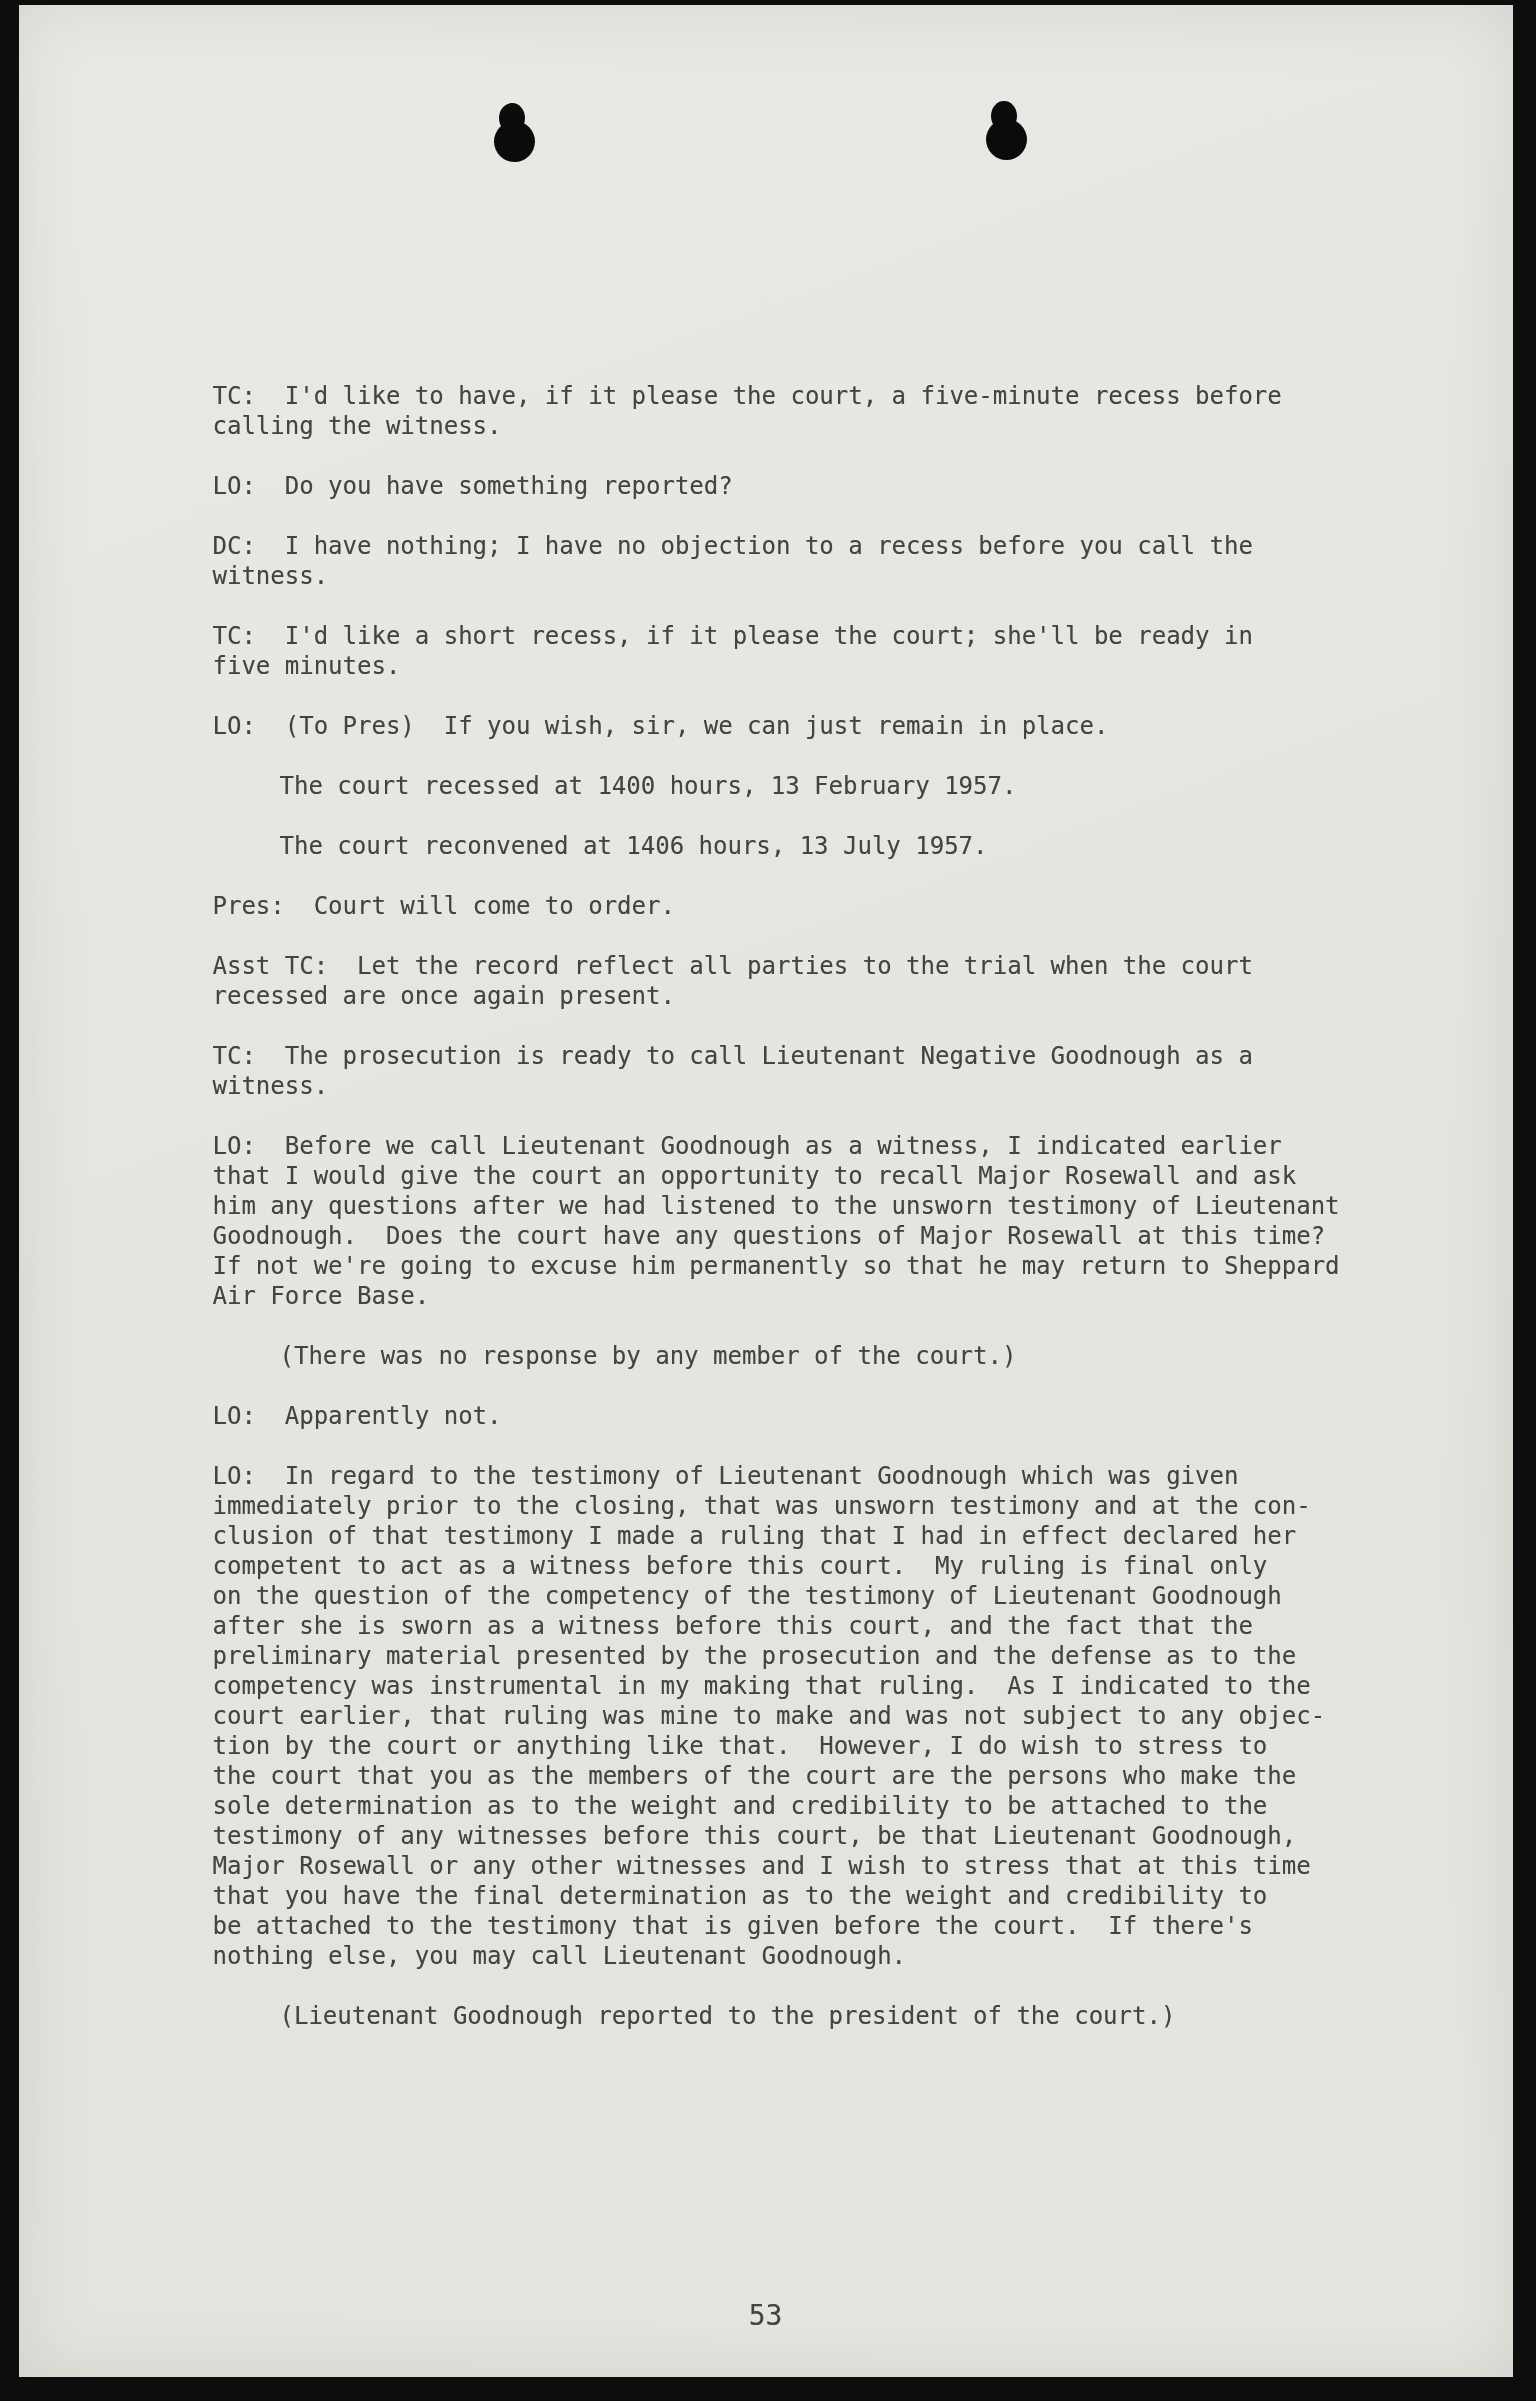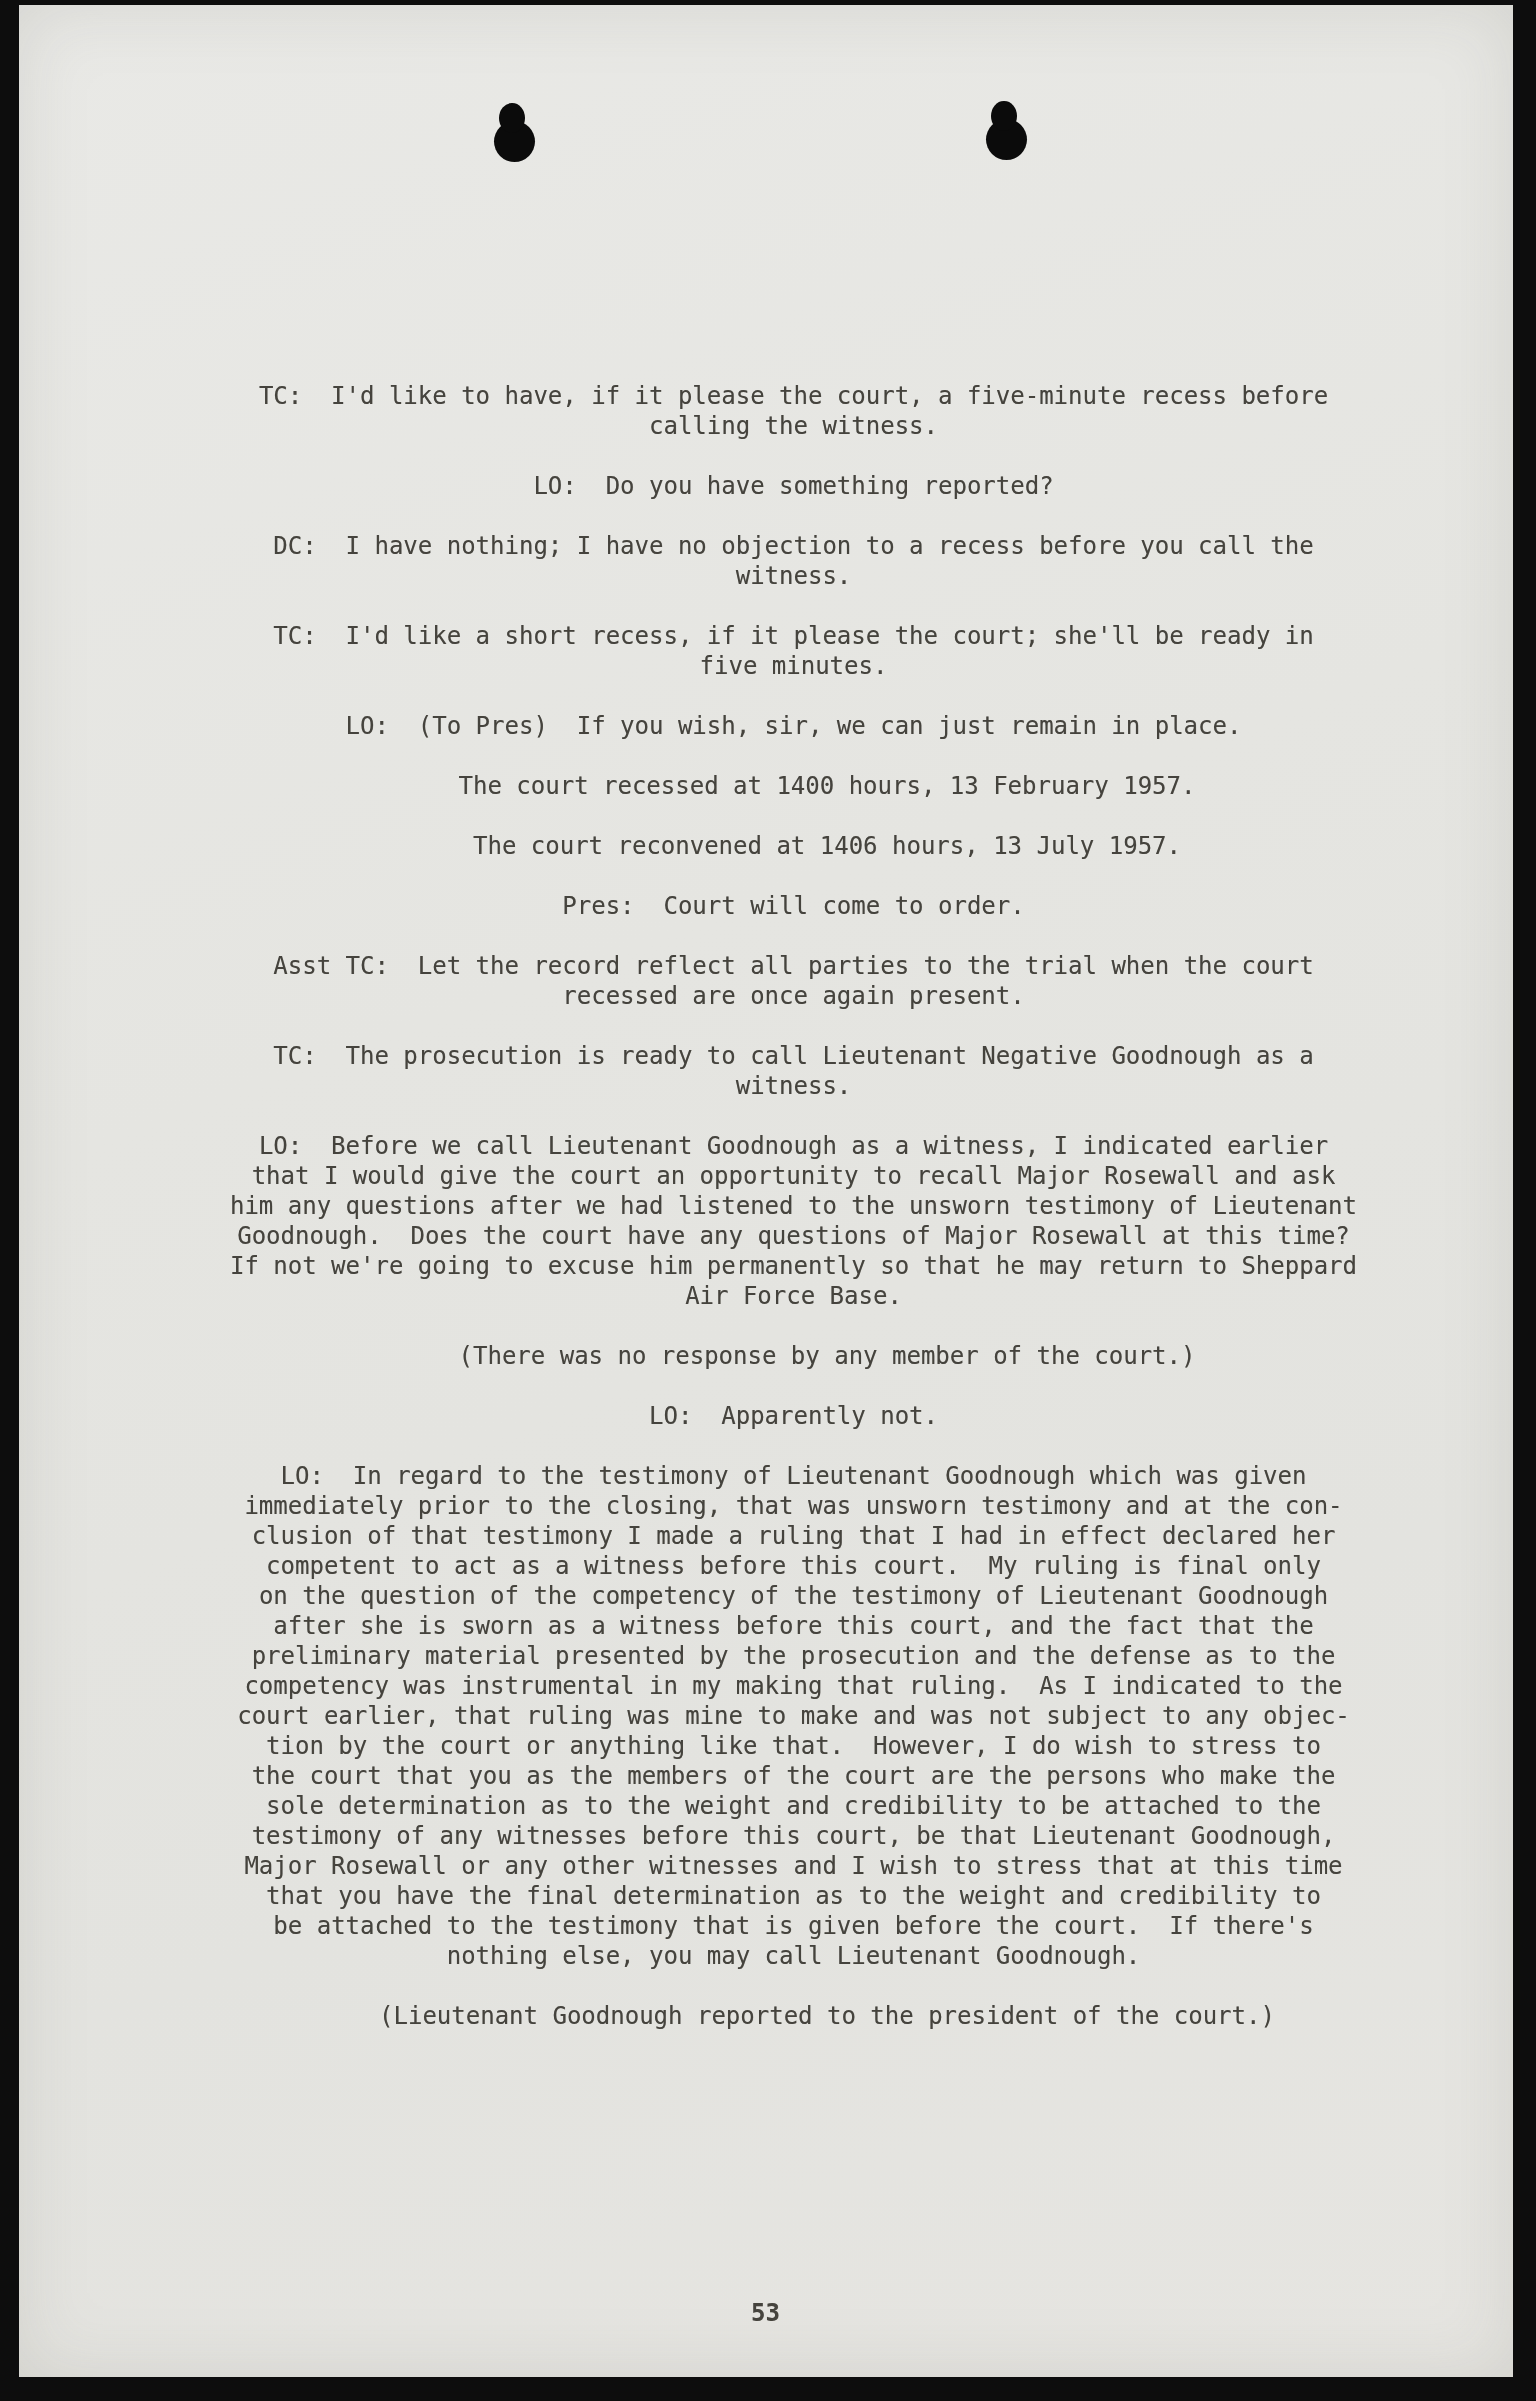--- a/index.html
+++ b/index.html
@@ -46,37 +46,35 @@
     left: 190px;
     top: 376px;
     width: 1153px;
     color: #45433d;
     font-size: 24px;
     line-height: 30px;
     letter-spacing: 0px;
   }
   .para {
     white-space: pre-wrap;
-    margin: 0 0 30px 17px;
+    margin: 0 0 30px 4px;
     text-shadow: 0.2px 0.2px 0.3px rgba(70,68,62,0.35);
-    text-align: center;
   }
   .para.indent {
     padding-left: 67px;
   }
   .page-number {
     position: absolute;
     left: 0;
     right: 0;
     top: 2294px;
     text-align: center;
     color: #45433d;
-    font-size: 24px;
+    font-size: 28px;
     text-shadow: 0.2px 0.2px 0.3px rgba(70,68,62,0.35);
-    font-weight: bold;
   }
 </style>
 </head>
 <body>
 
 <div class="paper">
   <div class="punch p1"></div>
   <div class="punch p2"></div>
 
   <div class="transcript">

